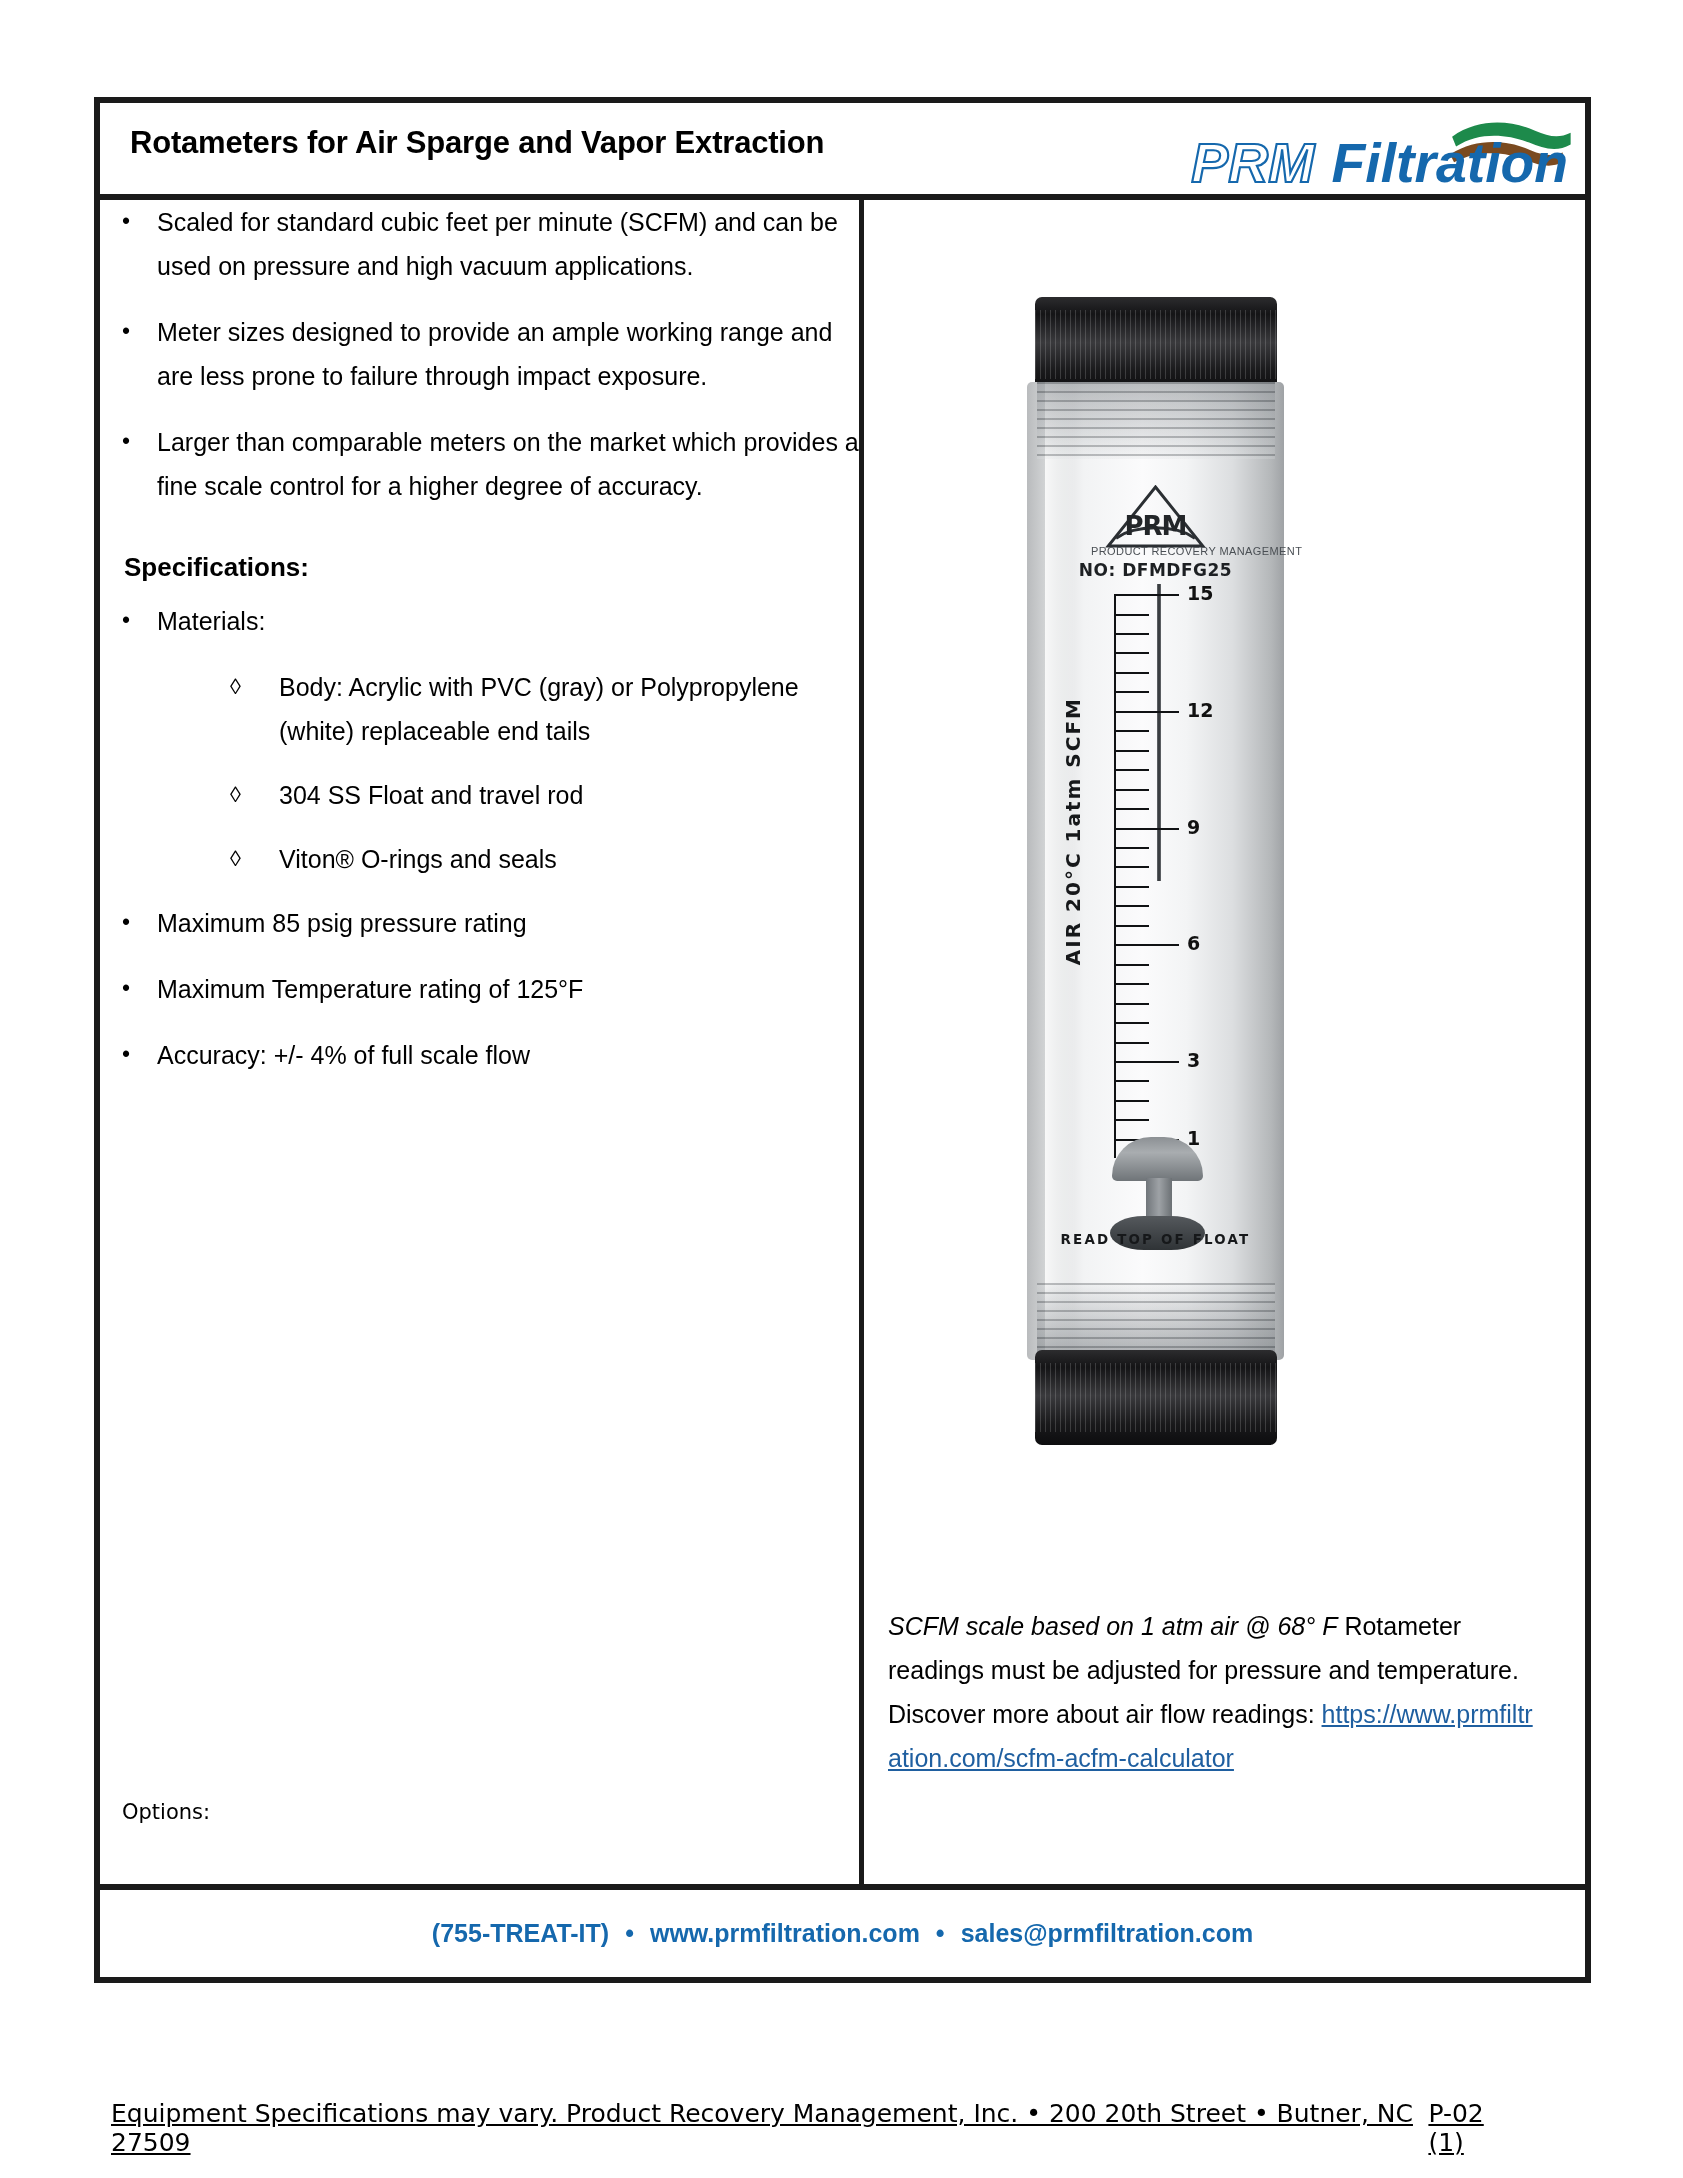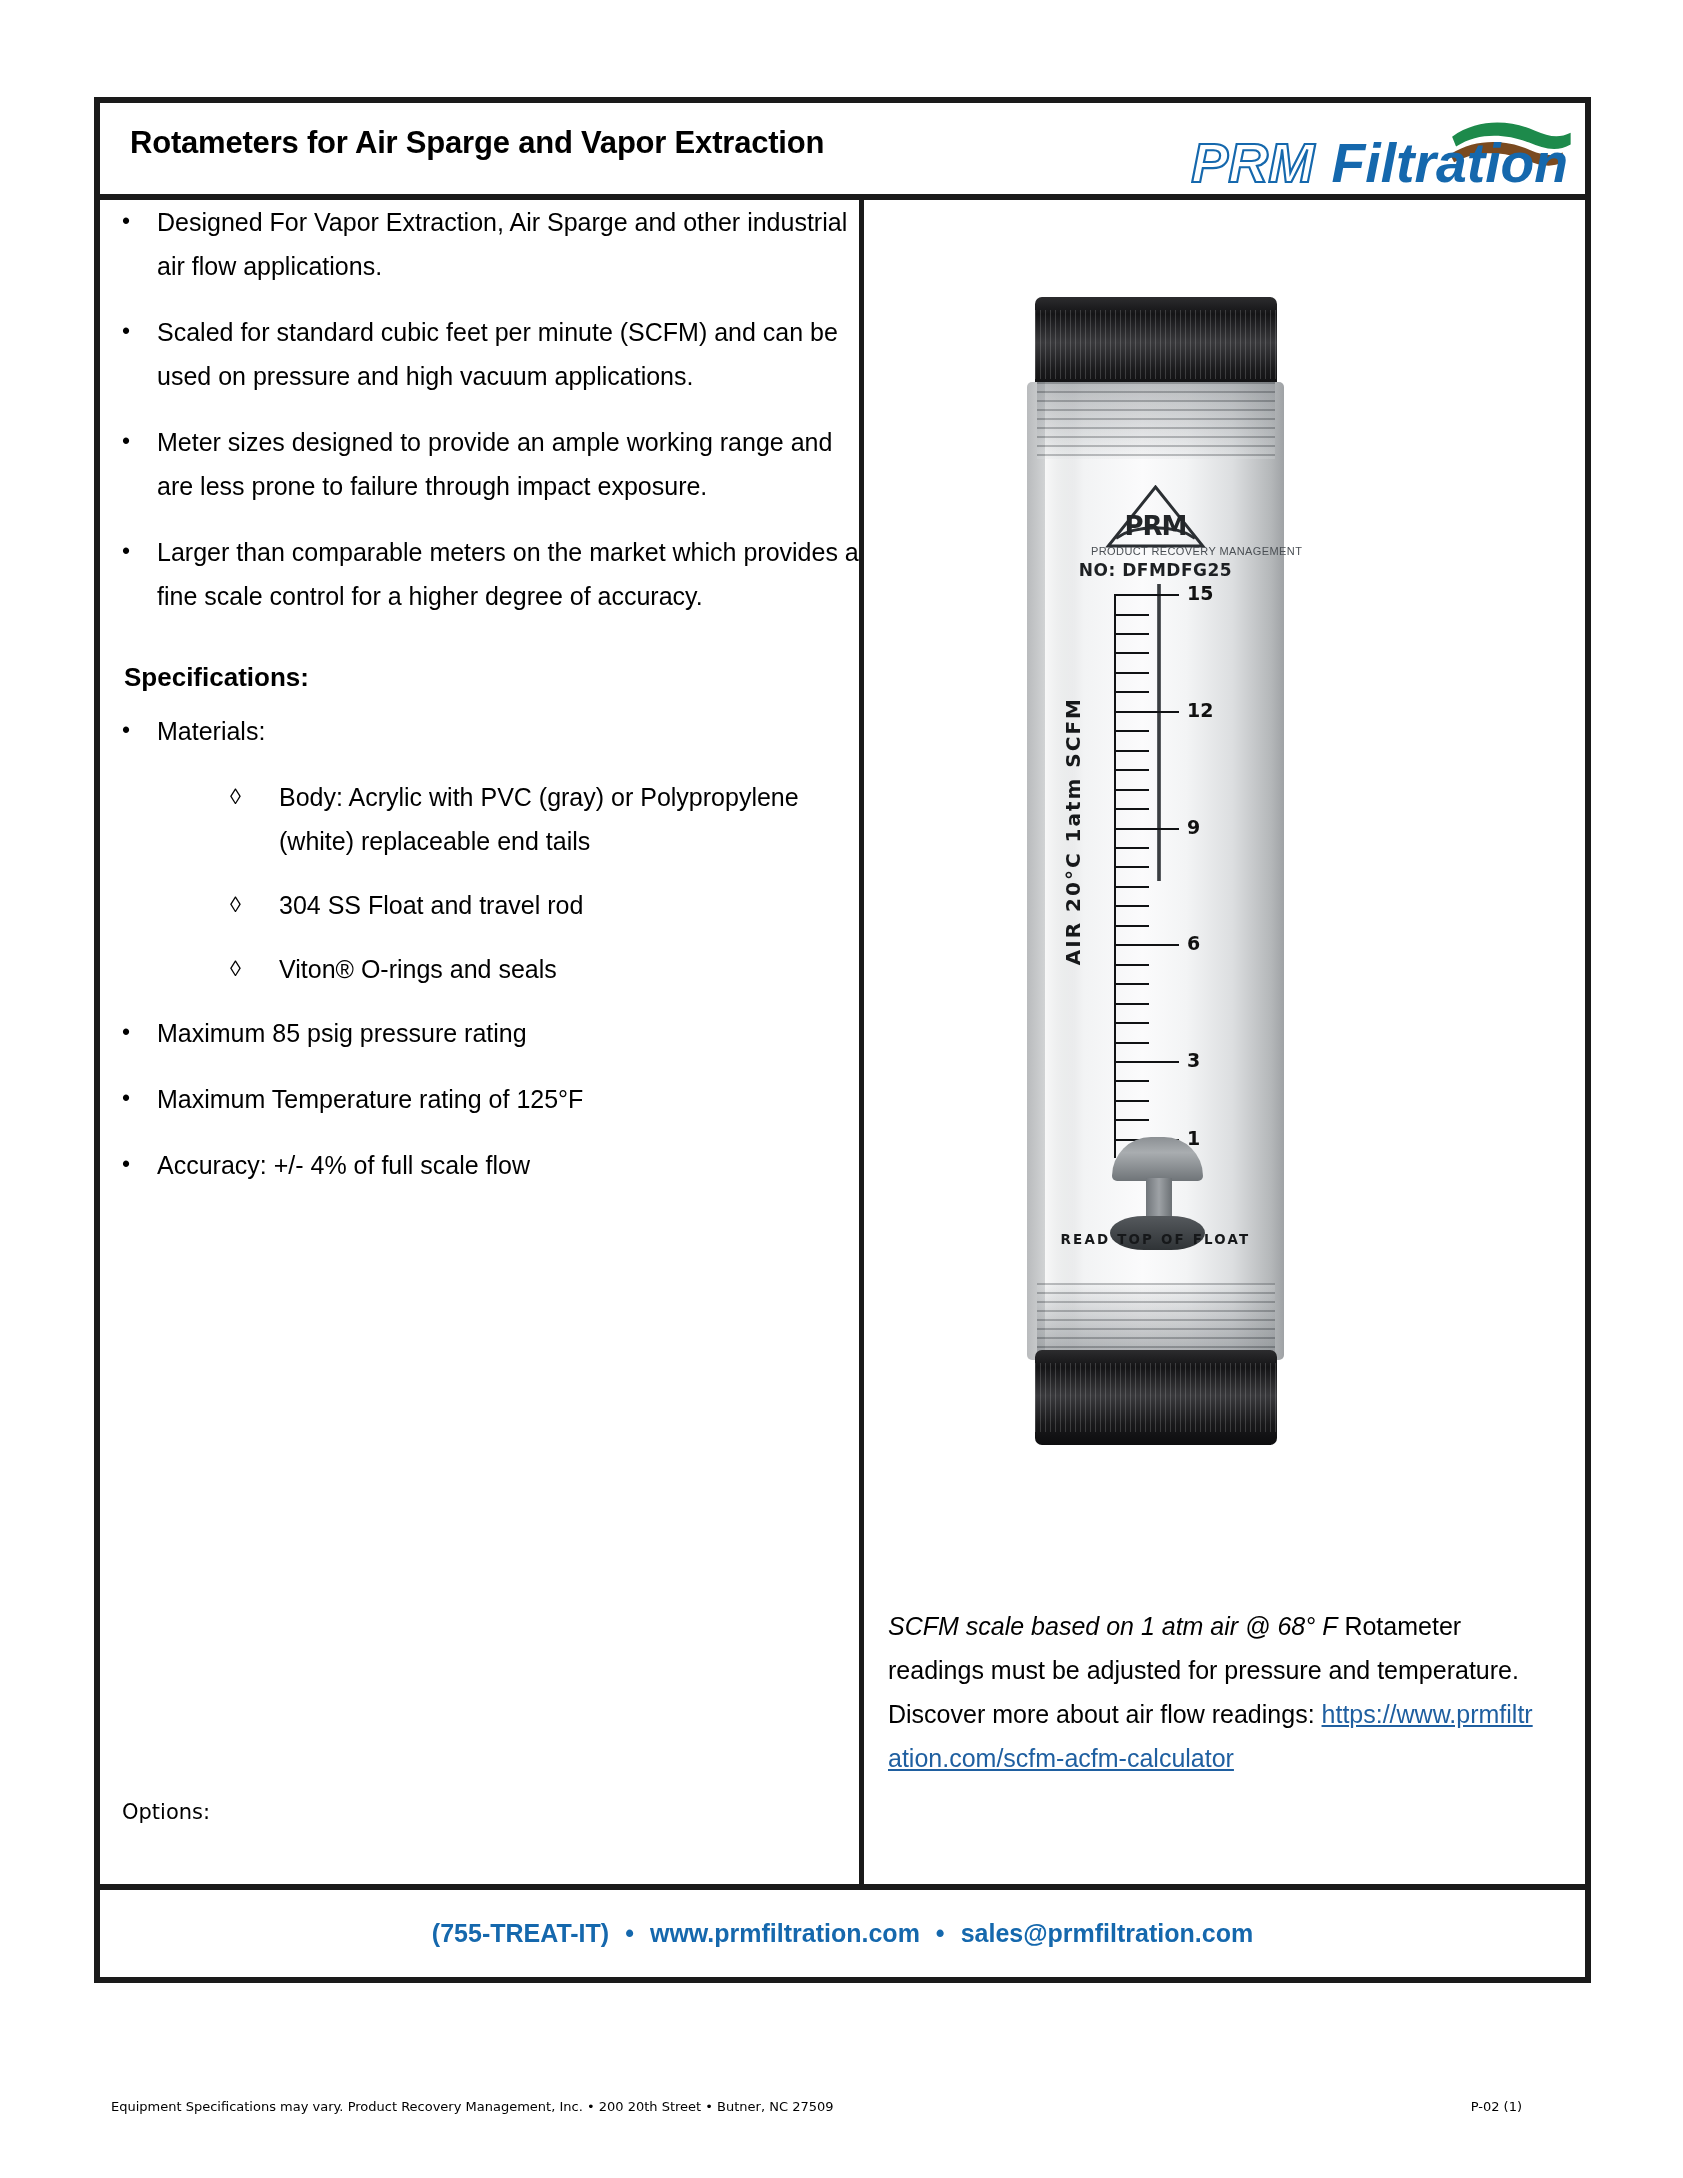--- a/index.html
+++ b/index.html
@@ -139,22 +139,22 @@
     letter-spacing:0px;
   }
   .fdot{margin:0 16px;color:#1568ad;font-weight:bold;}
 
   
   .disclaimer{
     position:absolute;
     left:111px; top:2099px;
     width:1465px;
     font-family:"DejaVu Sans", sans-serif;
-    font-size:13px;
-    display:flex;justify-content:space-between;
+    font-size:25px;
+    display:flex;justify-content:space-between;text-decoration:underline;
   }
   .disclaimer .pn{margin-right:54px;}
 
   
   .rm{position:relative;width:100%;height:100%;}
   .cap{
     position:absolute;left:8px;width:242px;
     background:linear-gradient(180deg,#2c2c2e 0%,#141416 18%,#3a3a3d 48%,#19191b 78%,#0d0d0f 100%);
     border-radius:7px;
   }
@@ -275,21 +275,20 @@
       </svg>
     </div>
   </div>
 
   <div class="bodybox"></div>
   <div class="divider"></div>
 
   <div class="leftcol">
 
     <ul class="blist features">
-      <li class="b1">Designed For Vapor Extraction, Air Sparge and other industrial air flow applications.</li>
       <li class="b1">Scaled for standard cubic feet per minute (SCFM) and can be used on pressure and high vacuum applications.</li>
       <li class="b1">Meter sizes designed to provide an ample working range and are less prone to failure through impact  exposure.</li>
       <li class="b1">Larger than comparable meters on the market which provides a fine scale control for a higher degree of accuracy.</li>
     </ul>
 
     <div class="spectitle">Specifications:</div>
 
     <ul class="blist">
       <li class="b1">Materials:</li>
       <li class="b2">Body: Acrylic with PVC (gray) or Polypropylene (white) replaceable end tails</li>

